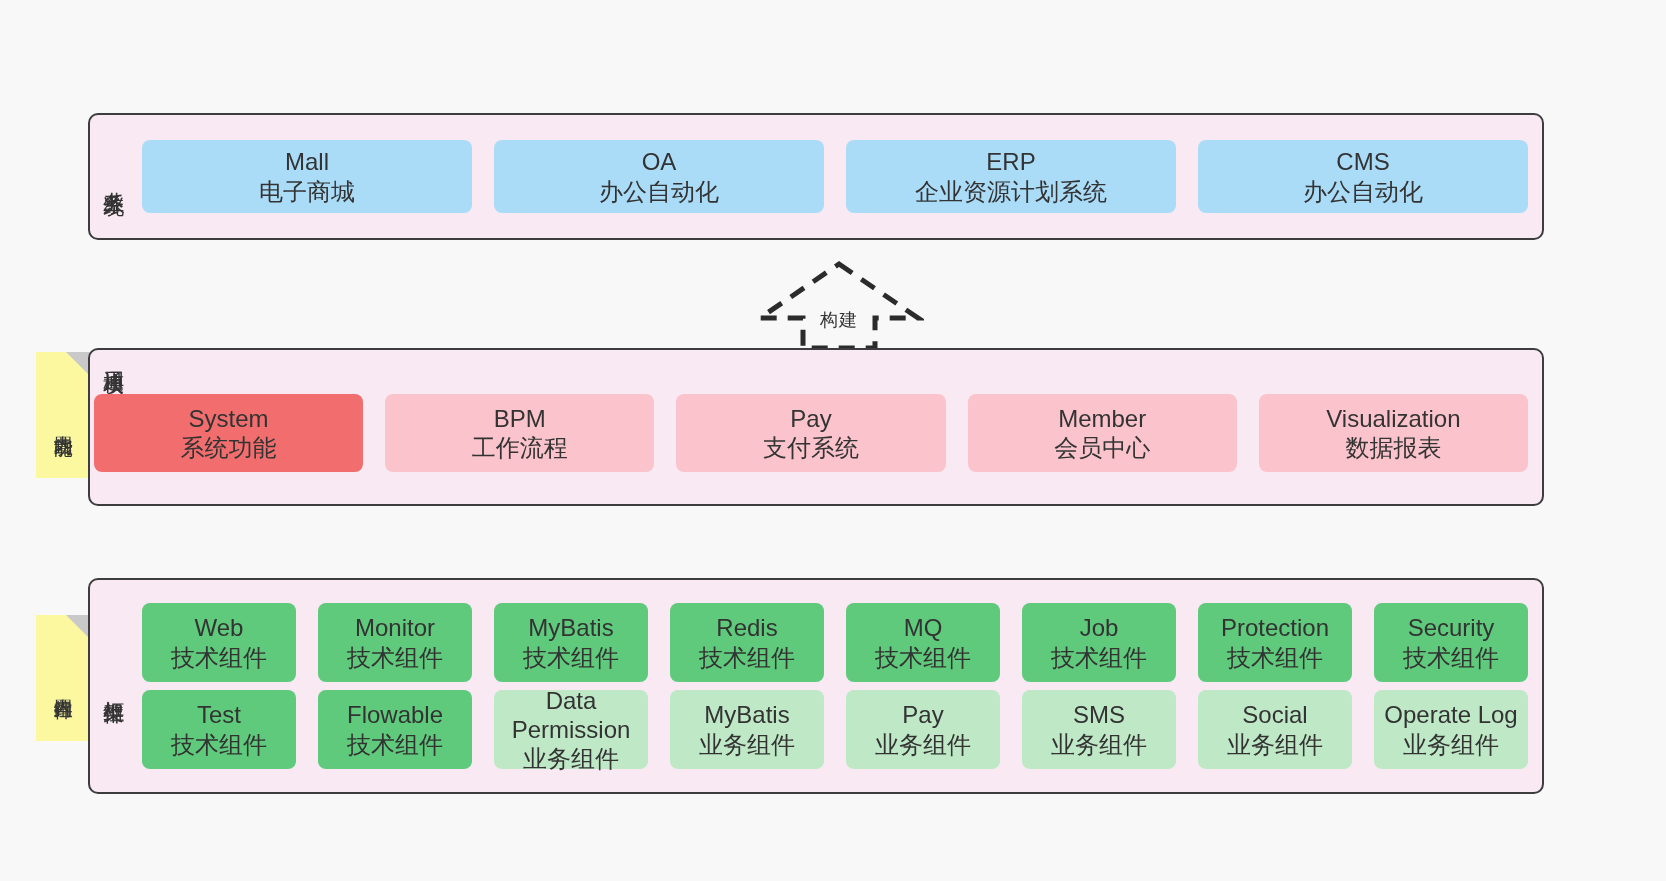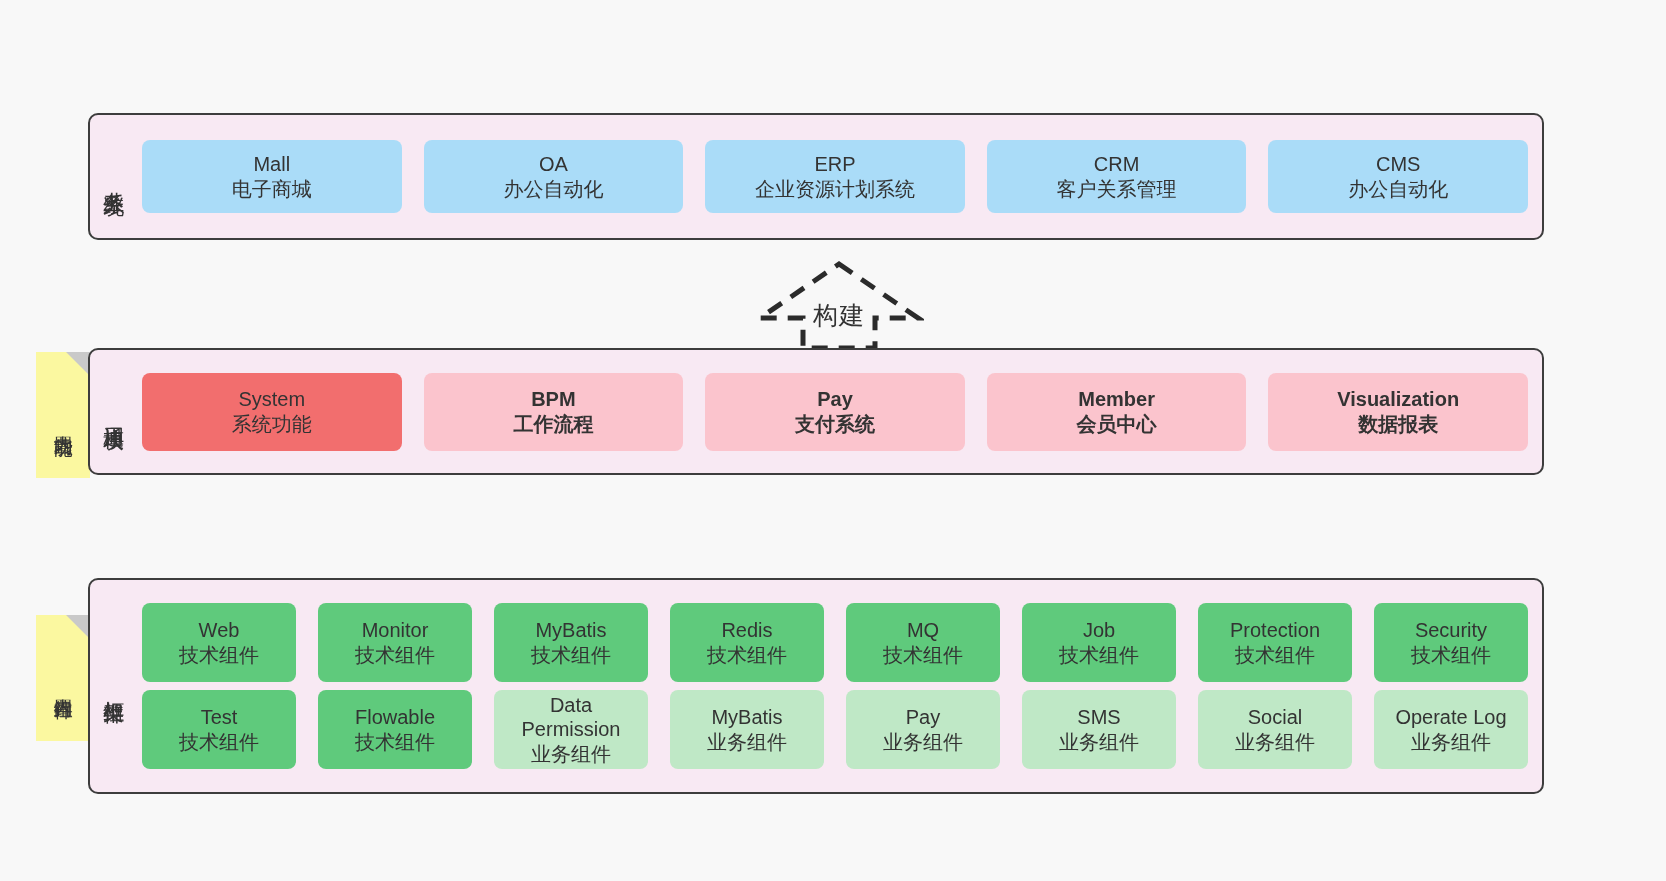--- a/index.html
+++ b/index.html
@@ -67,39 +67,39 @@
   
   .card {
     flex: 1 1 0;
     box-sizing: border-box;
     border-radius: 8px;
     display: flex;
     flex-direction: column;
     align-items: center;
     justify-content: center;
     text-align: center;
-    font-size: 20px;
+    font-size: 24px;
     line-height: 1.22;
     color: #333333;
     padding: 4px 6px;
   }
   .card .en { display: block; }
   .card .cn { display: block; }
 
   .card.blue      { background: #aadcf8; }
   .card.red       { background: #f26e6e; }
-  .card.pink      { background: #fbc4cd; font-weight: bold; }
+  .card.pink      { background: #fbc4cd; }
   .card.green     { background: #5fca7c; }
   .card.lightgreen{ background: #bfe8c6; }
 
   
   #layer-business { left: 88px;  top: 113px; width: 1456px; height: 127px; }
   #layer-business .card { height: 73px; }
 
-  #layer-common   { left: 88px;  top: 348px; width: 1456px; height: 127px; }
+  #layer-common   { left: 88px;  top: 348px; width: 1456px; height: 158px; flex-direction: column; }
   #layer-common .card { height: 78px; }
 
   #layer-framework{ left: 88px;  top: 578px; width: 1456px; height: 216px; }
   #layer-framework .card { height: 79px; }
   #layer-framework .layer-body { gap: 8px; }
 
   
   .sticky {
     position: absolute;
     box-sizing: border-box;
@@ -139,21 +139,21 @@
   #arrow-impl   { left: 769px; top: 492px; }
 
   .arrow-group svg { display: block; }
 
   .arrow-label {
     position: absolute;
     left: 0;
     right: 0;
     bottom: 18px;
     text-align: center;
-    font-size: 25px;
+    font-size: 18px;
     color: #333333;
     letter-spacing: 1px;
     pointer-events: none;
     font-family: Liberation Mono, monospace;
   }
 </style>
 </head>
 <body>
 
 <div class="canvas">
@@ -168,24 +168,20 @@
         </div>
         <div class="card blue">
           <span class="en">OA</span>
           <span class="cn">办公自动化</span>
         </div>
         <div class="card blue">
           <span class="en">ERP</span>
           <span class="cn">企业资源计划系统</span>
         </div>
         <div class="card blue">
-          <span class="en">CRM</span>
-          <span class="cn">客户关系管理</span>
-        </div>
-        <div class="card blue">
           <span class="en">CMS</span>
           <span class="cn">办公自动化</span>
         </div>
       </div>
     </div>
   </div>
 
   <div class="arrow-group" id="arrow-build">
     <svg width="170" height="92" viewBox="0 0 170 92">
       <path d="M85 6 L164 60 L121 60 L121 90 L49 90 L49 60 L6 60 Z" fill="none" stroke="#2b2b2b" stroke-width="5" stroke-dasharray="16 11" stroke-linejoin="miter" stroke-linecap="butt"></path>

